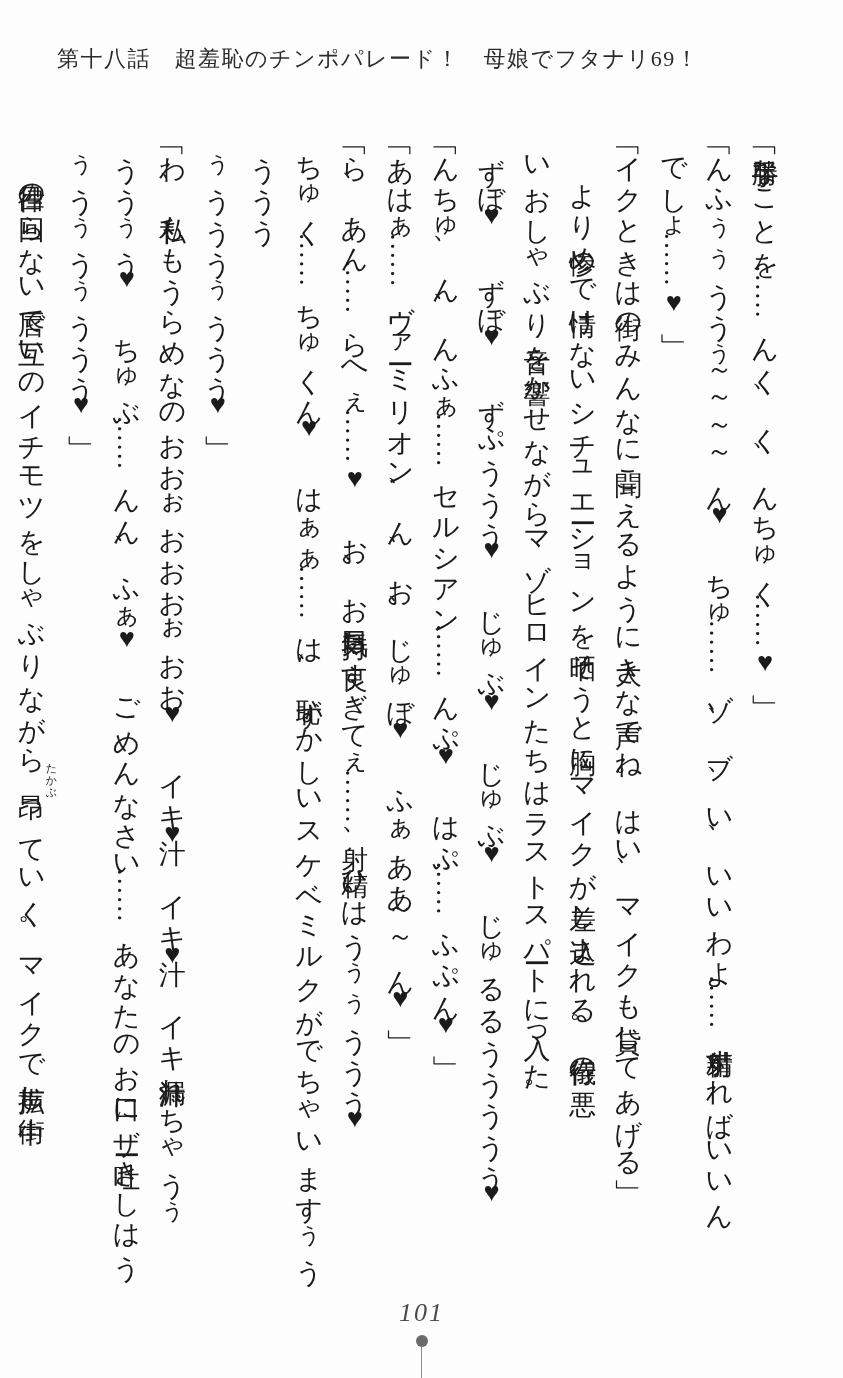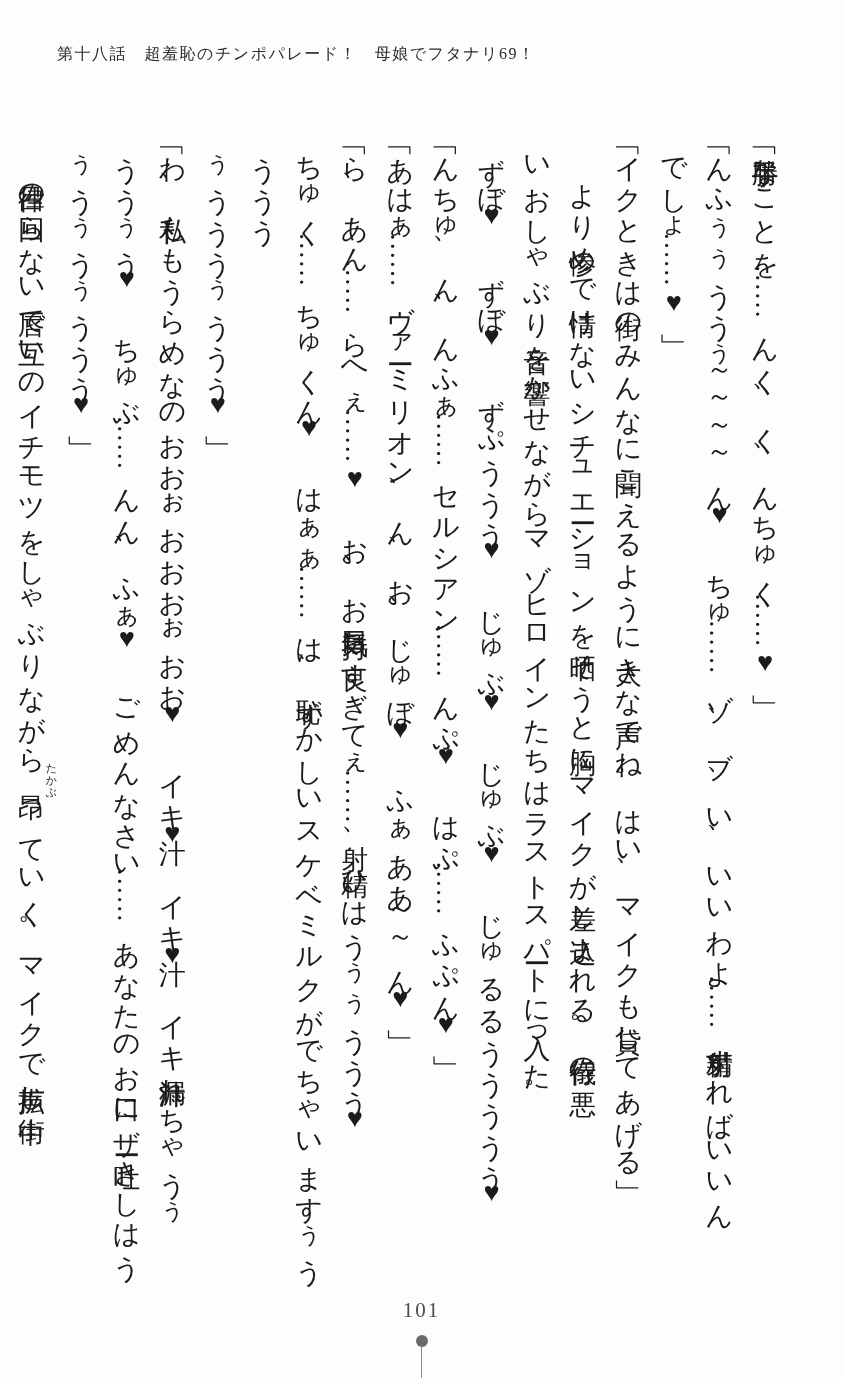--- a/index.html
+++ b/index.html
@@ -12,21 +12,21 @@
     position: relative;
     background: #fdfdfd;
     overflow: hidden;
     font-family: "Liberation Serif", "DejaVu Serif", serif;
     color: #1c1c1c;
   }
   .running-head {
     position: absolute;
     left: 57px;
     top: 44px;
-    font-size: 16px;
+    font-size: 22px;
     letter-spacing: 1.5px;
     color: #2b2b2b;
     white-space: nowrap;
   }
   .text-block {
     position: absolute;
     top: 138px;
     right: 56px;
     height: 1165px;
     writing-mode: vertical-rl;
@@ -49,24 +49,25 @@
     color: #1b1b1b;
   }
   .folio {
     position: absolute;
     left: 0;
     right: 0;
     top: 1298px;
     text-align: center;
   }
   .folio .page-number {
-    font-size: 21px;
+    font-size: 26px;
     letter-spacing: 2px;
     color: #4a4a4a;
     font-family: "Liberation Serif", "DejaVu Serif", serif;
+    font-style: italic;
   }
   .page-pin {
     position: absolute;
     left: 50%;
     transform: translateX(-50%);
     top: 1335px;
     width: 12px;
     height: 43px;
   }
   .page-pin .pin-head {

